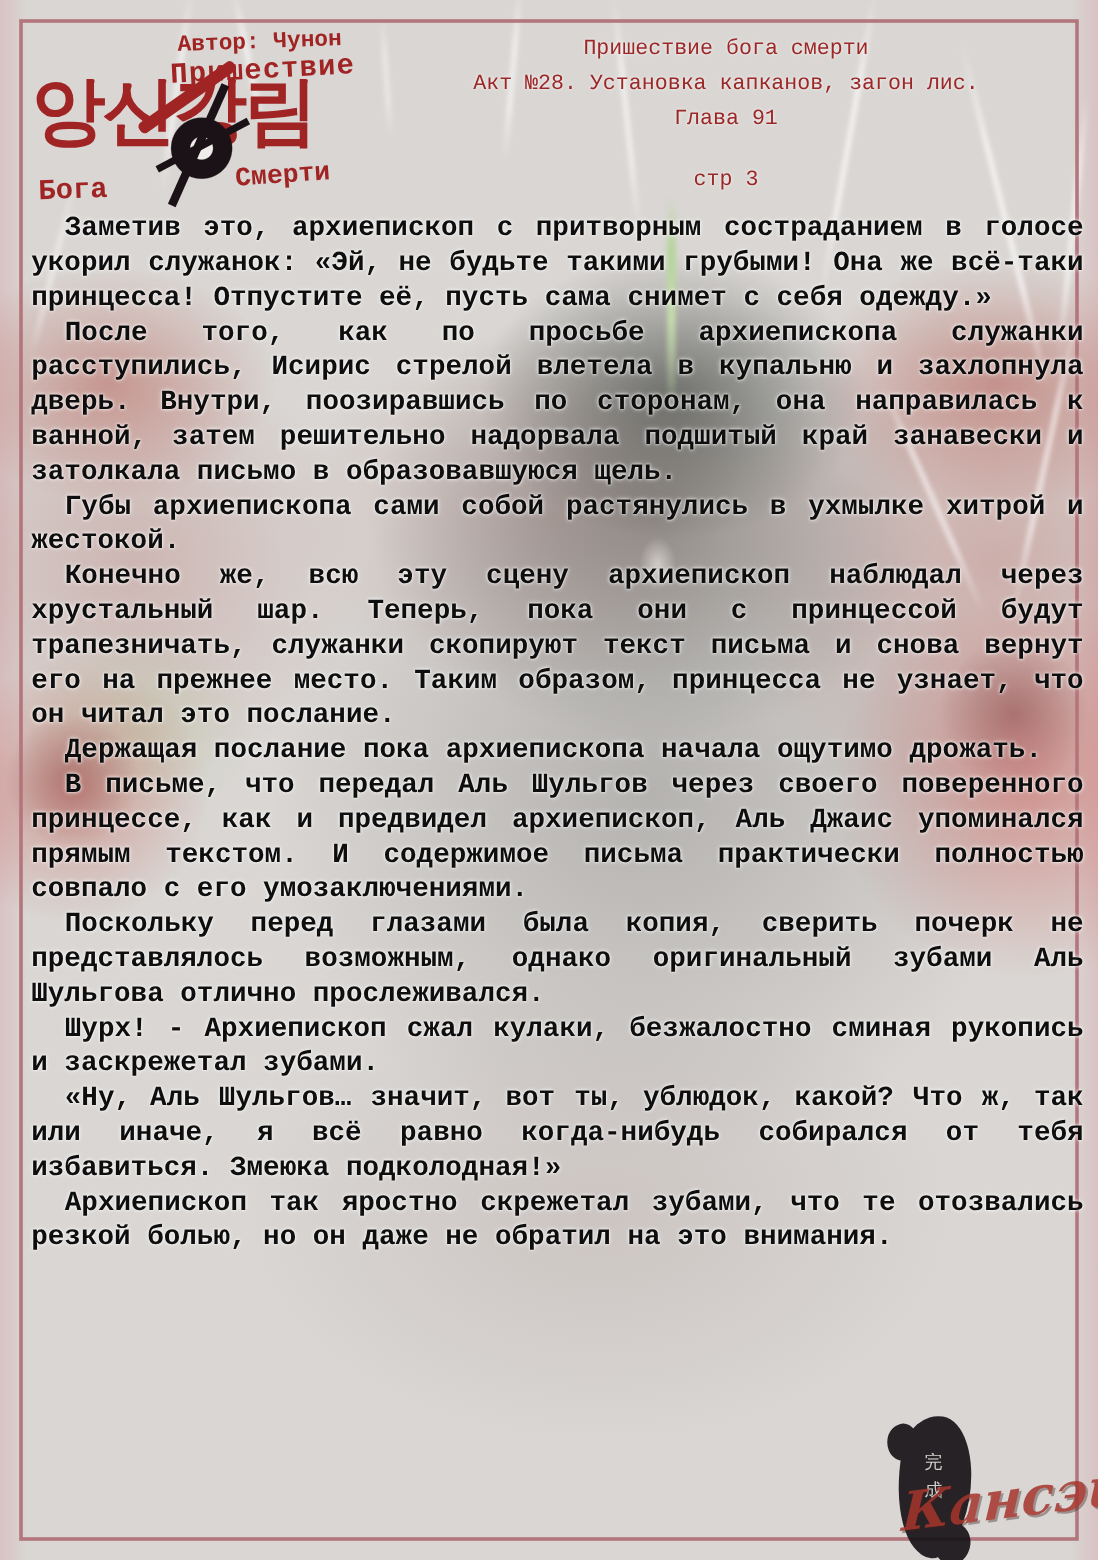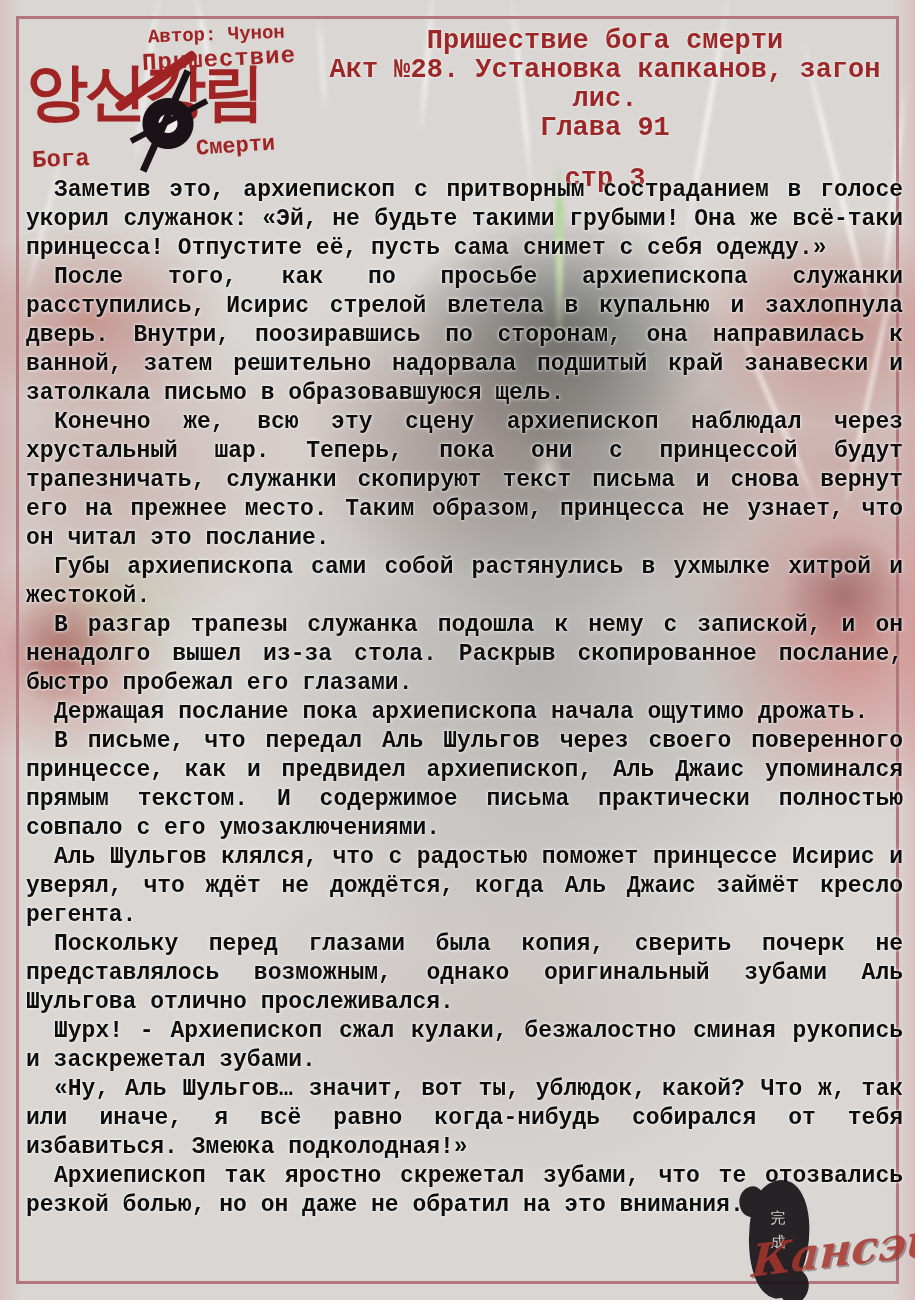--- a/index.html
+++ b/index.html
@@ -55,22 +55,22 @@
   .logo-top{left:122px;top:28px;font-size:24px;transform:rotate(-3deg);letter-spacing:1px;}
   .logo-korean{left:6px;top:44px;font-size:62px;line-height:70px;letter-spacing:-3px;color:#a12424;}
   .logo-bottom-left{left:12px;top:128px;font-size:24px;transform:rotate(-2deg);}
   .logo-bottom-right{left:176px;top:116px;font-size:22px;transform:rotate(-4deg);}
   .splat{position:absolute;left:112px;top:66px;width:72px;height:76px;
     background:radial-gradient(circle at 50% 52%, #efedea 0 9px, #1a1216 10px 25px, rgba(26,18,22,0) 26px);}
   .splat::before,.splat::after{content:"";position:absolute;background:#1a1216;}
   .splat::before{left:30px;top:-18px;width:7px;height:110px;transform:rotate(24deg);}
   .splat::after{left:-6px;top:34px;width:86px;height:6px;transform:rotate(-28deg);}
   .slash{position:absolute;left:88px;top:58px;width:96px;height:10px;background:#a12424;transform:rotate(-35deg);border-radius:4px;}
-  .titles{flex:1;margin-right:10px;text-align:center;color:#9c2727;font-weight:bold;
-    font-size:27px;line-height:29px;padding-top:9px;
+  .titles{flex:1;margin-right:10px;text-align:center;color:#9c2727;font-weight:normal;
+    font-size:18px;line-height:29px;padding-top:9px;
     text-shadow:0 0 3px rgba(255,255,255,.9);}
   .pageno{margin-top:22px;}
   
   .body-text{position:absolute;left:26px;right:12px;top:176px;color:#0e0e0e;
     font-size:23px;line-height:29px;font-weight:bold;
     text-shadow:0 0 2px #fff,0 0 4px rgba(255,255,255,.75);}
   .body-text p{margin:0;text-indent:28px;text-align:justify;}
   
   .watermark{position:absolute;right:-4px;bottom:-6px;width:200px;height:130px;pointer-events:none;}
   .brush{position:absolute;left:28px;top:4px;width:62px;height:118px;background:#171318;
@@ -121,26 +121,24 @@
       <div>Акт №28. Установка капканов, загон лис.</div>
       <div>Глава 91</div>
       <div class="pageno">стр 3</div>
     </div>
   </header>
 
   <main class="body-text">
 
   <p class="para">Заметив это, архиепископ с притворным состраданием в голосе укорил служанок: «Эй, не будьте такими грубыми! Она же всё-таки принцесса! Отпустите её, пусть сама снимет с себя одежду.»</p>
       <p class="para">После того, как по просьбе архиепископа служанки расступились, Исирис стрелой влетела в купальню и захлопнула дверь. Внутри, поозиравшись по сторонам, она направилась к ванной, затем решительно надорвала подшитый край занавески и затолкала письмо в образовавшуюся щель.</p>
+      <p class="para">Губы архиепископа сами собой растянулись в ухмылке хитрой и жестокой.</p>
       <p class="para">Конечно же, всю эту сцену архиепископ наблюдал через хрустальный шар. Теперь, пока они с принцессой будут трапезничать, служанки скопируют текст письма и снова вернут его на прежнее место. Таким образом, принцесса не узнает, что он читал это послание.</p>
-      <p class="para">Губы архиепископа сами собой растянулись в ухмылке хитрой и жестокой.</p>
-      <p class="para">В разгар трапезы служанка подошла к нему с запиской, и он ненадолго вышел из-за стола. Раскрыв скопированное послание, быстро пробежал его глазами.</p>
       <p class="para">Держащая послание пока архиепископа начала ощутимо дрожать.</p>
       <p class="para">В письме, что передал Аль Шульгов через своего поверенного принцессе, как и предвидел архиепископ, Аль Джаис упоминался прямым текстом. И содержимое письма практически полностью совпало с его умозаключениями.</p>
-      <p class="para">Аль Шульгов клялся, что с радостью поможет принцессе Исирис и уверял, что ждёт не дождётся, когда Аль Джаис займёт кресло регента.</p>
       <p class="para">Поскольку перед глазами была копия, сверить почерк не представлялось возможным, однако оригинальный зубами Аль Шульгова отлично прослеживался.</p>
       <p class="para">Шурх! - Архиепископ сжал кулаки, безжалостно сминая рукопись и заскрежетал зубами.</p>
       <p class="para">«Ну, Аль Шульгов… значит, вот ты, ублюдок, какой? Что ж, так или иначе, я всё равно когда-нибудь собирался от тебя избавиться. Змеюка подколодная!»</p>
       <p class="para">Архиепископ так яростно скрежетал зубами, что те отозвались резкой болью, но он даже не обратил на это внимания.</p>
     </main>
 
   <div class="watermark">
     <div class="brush"></div>
     <div class="kanji">完成</div>
     <div class="wm-script">Кансэй</div>

